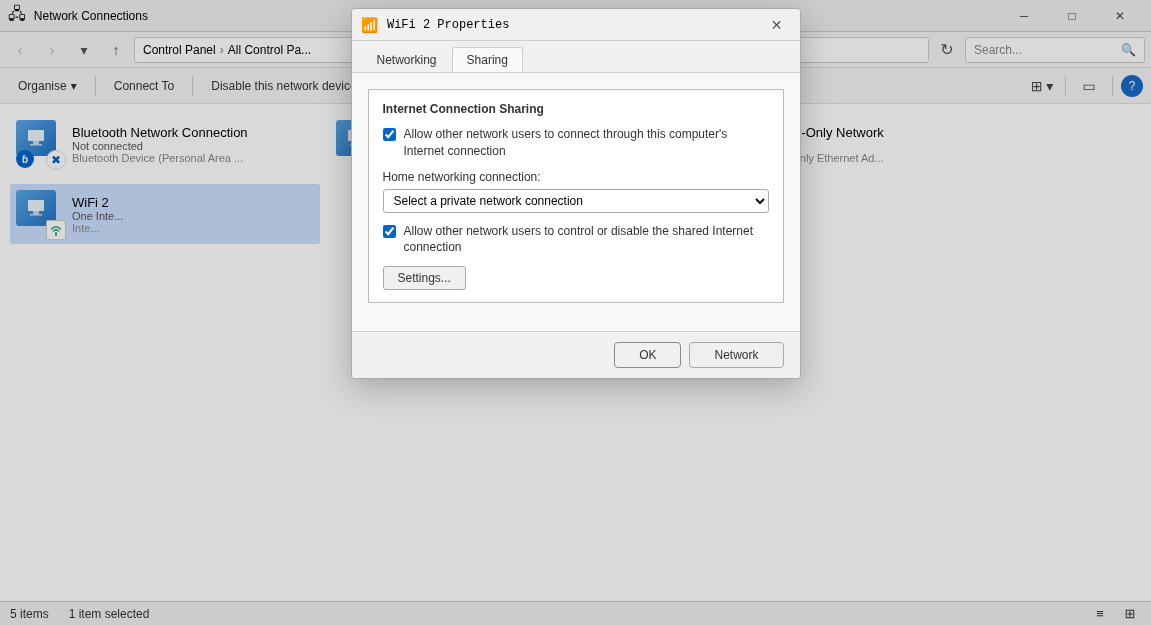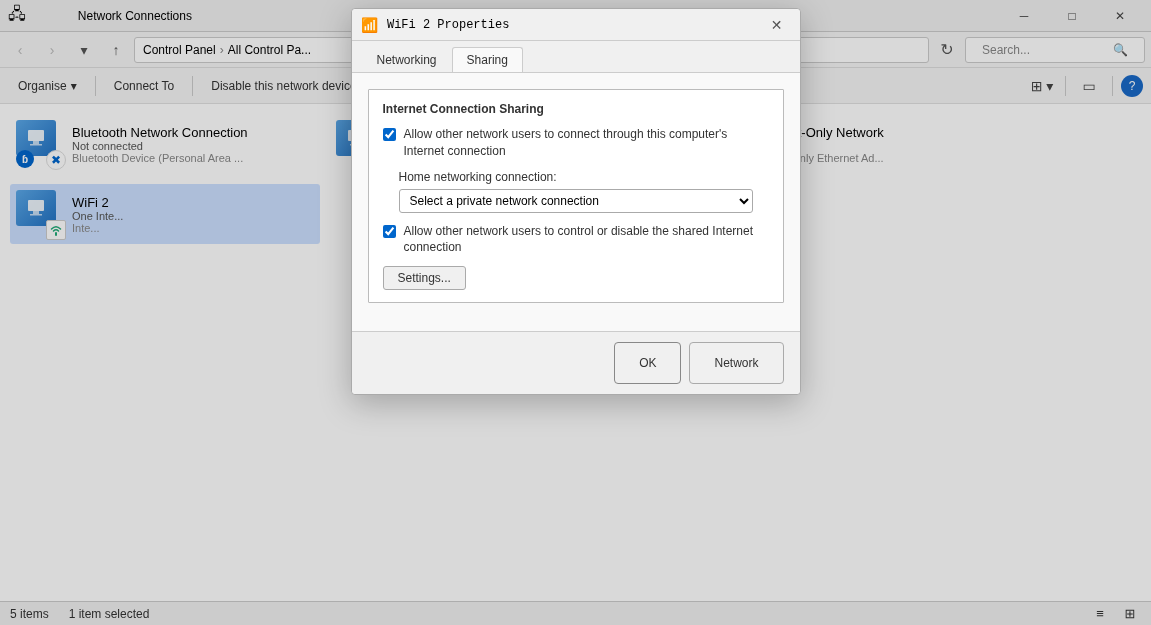--- a/index.html
+++ b/index.html
@@ -16,21 +16,21 @@
     .bg-titlebar {
       height: 32px;
       background: #f0f0f0;
       display: flex;
       align-items: center;
       padding: 0 8px;
       border-bottom: 1px solid #ccc;
       gap: 8px;
     }
     .bg-titlebar-icon { font-size: 16px; }
-    .bg-titlebar-title { font-size: 12px; color: #000; flex: 1; margin-left: 44px; }
+    .bg-titlebar-title { font-size: 12px; color: #000; flex: 1; }
     .bg-titlebar-btns { display: flex; gap: 2px; }
     .bg-titlebar-btn {
       width: 46px; height: 28px;
       display: flex; align-items: center; justify-content: center;
       font-size: 12px; cursor: pointer; color: #444;
     }
 
     .bg-addressbar {
       height: 36px;
       background: #f5f5f5;
@@ -58,21 +58,21 @@
     .refresh-btn {
       width: 28px; height: 28px;
       display: flex; align-items: center; justify-content: center;
       cursor: pointer; color: #555; font-size: 16px;
     }
     .search-box {
       width: 180px; height: 26px;
       border: 1px solid #ccc;
       background: white;
       display: flex; align-items: center;
-      padding: 0 16px; border-radius: 3px;
+      padding: 0 8px; border-radius: 3px;
       font-size: 12px; color: #888;
       gap: 6px;
     }
 
     .bg-toolbar {
       height: 36px;
       background: #f5f5f5;
       display: flex;
       align-items: center;
       padding: 0 8px;
@@ -235,21 +235,21 @@
       gap: 8px;
       margin-bottom: 10px;
     }
     .checkbox-row input[type="checkbox"] {
       margin-top: 2px;
       flex-shrink: 0;
       accent-color: #0066cc;
     }
     .checkbox-label { font-size: 12px; color: #333; line-height: 1.4; }
 
-    .home-net-section { margin: 10px 16px 10px; }
+    .home-net-section { margin: 10px 0 10px; }
     .home-net-label { font-size: 12px; color: #333; margin-bottom: 5px; }
     .dropdown-row {
       display: flex;
       align-items: center;
       gap: 6px;
     }
     .home-net-select {
       flex: 1;
       height: 24px;
       border: 1px solid #aaa;
@@ -278,21 +278,21 @@
     .dialog-footer {
       padding: 10px 16px;
       border-top: 1px solid #ccc;
       display: flex;
       justify-content: flex-end;
       gap: 8px;
       background: #f0f0f0;
       border-radius: 0 0 4px 4px;
     }
     .dialog-btn {
-      padding: 13px 24px;
+      padding: 5px 24px;
       font-size: 12px;
       border-radius: 4px;
       cursor: pointer;
       border: 1px solid #aaa;
       background: #f0f0f0;
       color: #333;
     }
     .dialog-btn.primary {
       background: #f0f0f0;
       border-color: #888;

